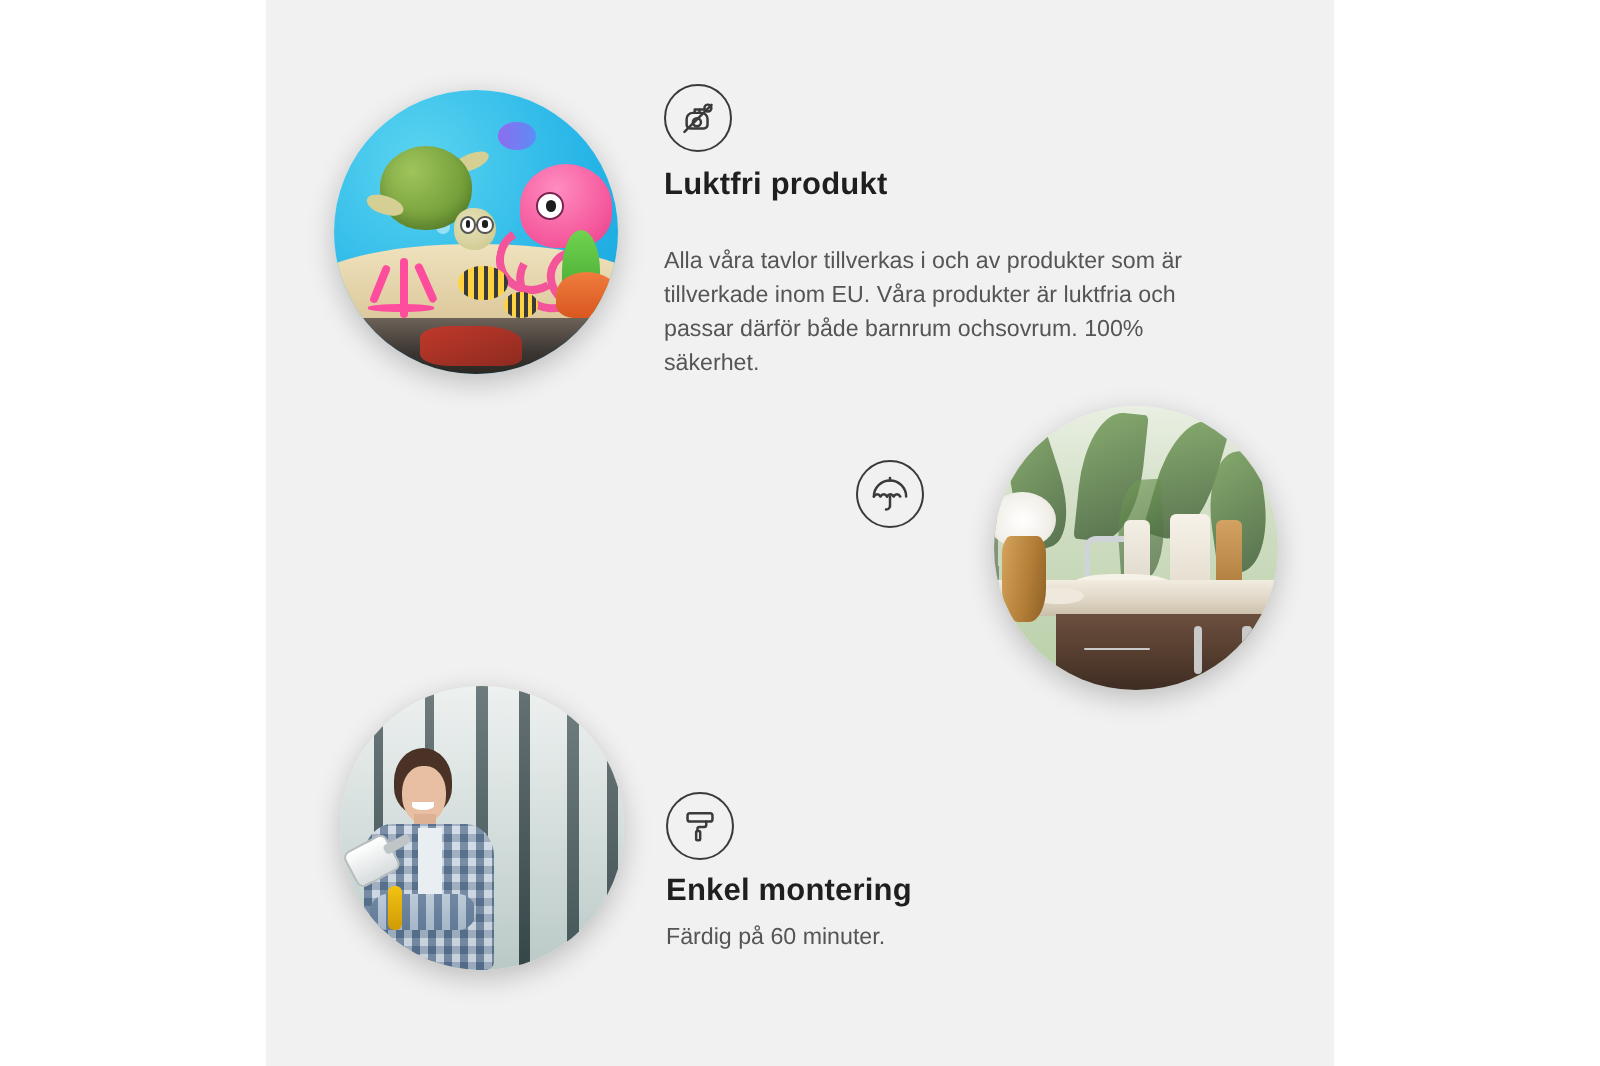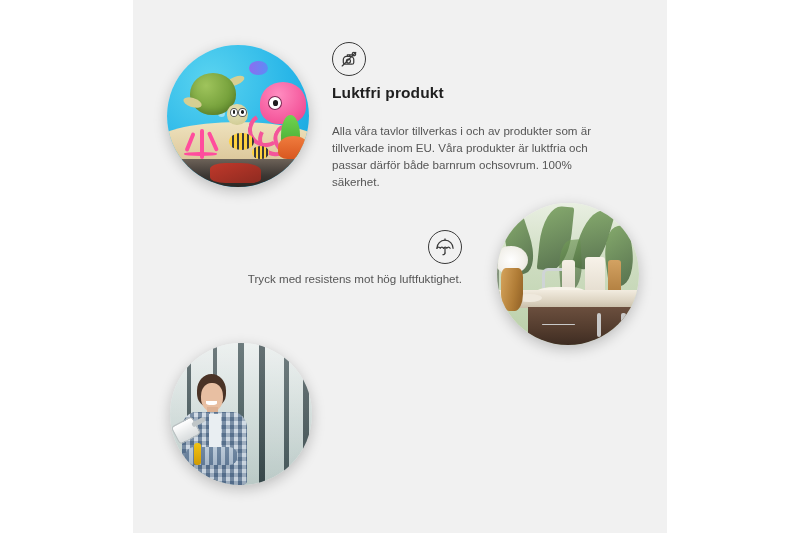--- a/index.html
+++ b/index.html
@@ -381,21 +381,20 @@
         <svg width="22" height="22" viewBox="0 0 24 24" fill="none" stroke="#3a3a3a" stroke-width="1.35" stroke-linecap="round" stroke-linejoin="round">
           <path d="M3.2 13.4a8.8 8.8 0 0 1 17.6 0"></path>
           <path d="M3.2 13.4c.9-1.7 2.7-1.7 3.6 0 .9-1.7 2.7-1.7 3.6 0"></path>
           <path d="M10.4 13.4c.9-1.7 2.7-1.7 3.6 0 .9-1.7 2.7-1.7 3.6 0"></path>
           <line x1="12" y1="13.4" x2="12" y2="18.6"></line>
           <path d="M12 18.6a2 2 0 0 1-2.2 1.8"></path>
           <line x1="12" y1="4.6" x2="12" y2="3.2"></line>
         </svg>
       </div>
     </div>
-    <p class="f-body">Tryck med resistens mot hög luftfuktighet.</p>
   </div>
 
   <div class="circ" id="img-bath">
     <div class="inner">
       <div class="bath-wall"></div>
       <div class="leaf l1"></div>
       <div class="leaf l2"></div>
       <div class="leaf l3"></div>
       <div class="leaf l4"></div>
       <div class="leaf l5"></div>
@@ -431,14 +430,25 @@
         <div class="roller">
           <div class="drum"></div>
           <div class="stick"></div>
         </div>
         <div class="w-arm"></div>
         <div class="handle-y"></div>
       </div>
     </div>
   </div>
 
+  <div class="feature" id="feat-mount">
+    <div class="ico">
+      <svg width="22" height="22" viewBox="0 0 24 24" fill="none" stroke="#3a3a3a" stroke-width="1.35" stroke-linecap="round" stroke-linejoin="round">
+        <rect x="5.2" y="5.0" width="13.6" height="4.6" rx="1.3"></rect>
+        <path d="M15.4 9.6v1.9a1.1 1.1 0 0 1-1.1 1.1h-2.6a1.1 1.1 0 0 0-1.1 1.1v1.0"></path>
+        <rect x="9.9" y="14.7" width="2.2" height="5.1" rx="0.7"></rect>
+      </svg>
+    </div>
+    <p class="f-title">Enkel montering</p>
+    <p class="f-body">Färdig på 60 minuter.</p>
+  </div>
 
 </div>
 
 </body></html>

